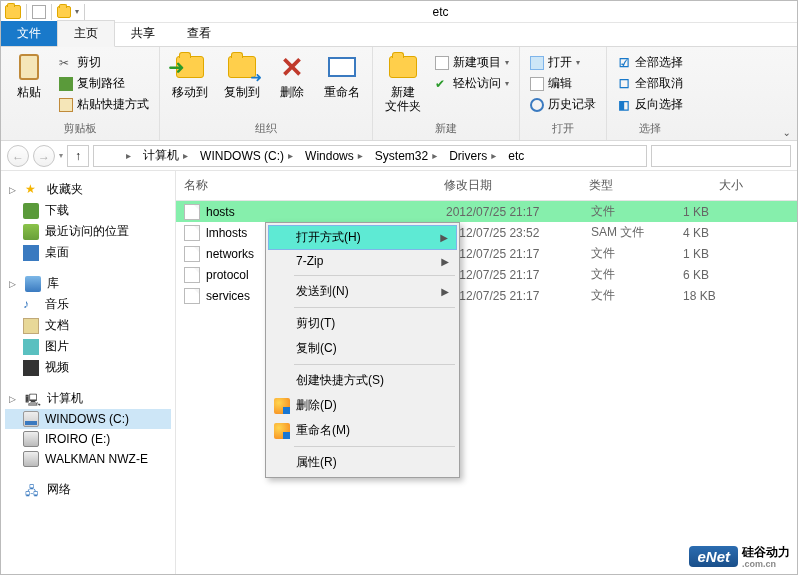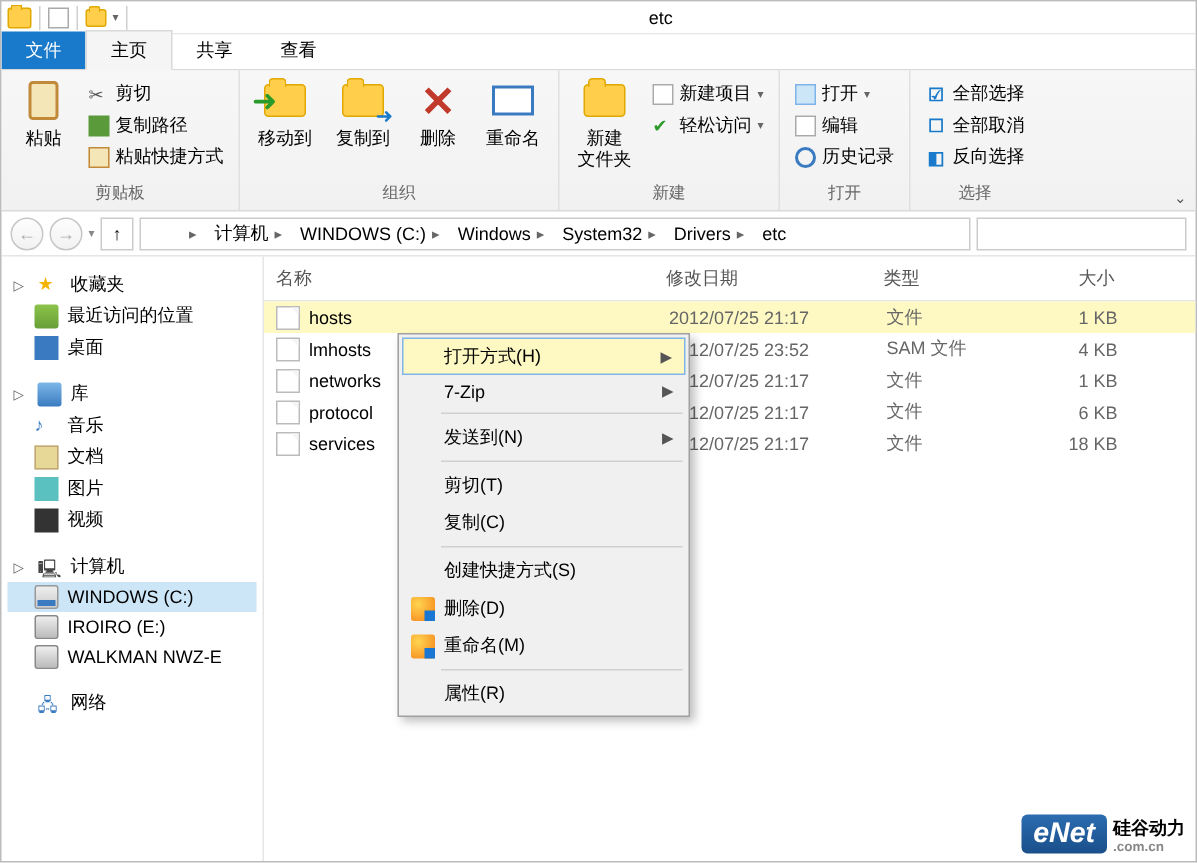--- a/index.html
+++ b/index.html
@@ -75,39 +75,39 @@
 .ico-net{color:#3a7ac0}
 
 .files{flex:1;position:relative}
 .fhead{display:flex;border-bottom:1px solid #e5e5e5;padding:4px 0}
 .fcol{padding:2px 8px;color:#555}
 .c-name{width:260px}
 .c-date{width:145px}
 .c-type{width:100px}
 .c-size{width:70px;text-align:right}
 .frow{display:flex;align-items:center;padding:2px 0;cursor:pointer}
-.frow.selected{background:#fef9c3}
+.frow.selected{background:#86efac}
 .frow .fico{width:16px;height:16px;margin:0 6px 0 8px;border:1px solid #bbb;background:#fff;position:relative}
 .frow .fico::after{content:"";position:absolute;top:0;right:0;border-style:solid;border-width:0 5px 5px 0;border-color:transparent #f5f5f5 transparent transparent}
 .frow .fname{width:232px}
 .frow .fdate{width:145px;padding-left:8px;color:#666}
 .frow .ftype{width:100px;padding-left:8px;color:#666}
-.frow .fsize{width:70px;text-align:right;color:#666;padding-right:8px}
+.frow .fsize{width:70px;text-align:left;color:#666;padding-right:8px}
 
 .ctx{position:absolute;left:265px;top:222px;width:195px;background:#f0f0f0;border:1px solid #a0a0a0;box-shadow:3px 3px 6px rgba(0,0,0,.25);padding:2px;z-index:10}
 .ctx-item{display:flex;align-items:center;padding:4px 20px 4px 28px;cursor:pointer;position:relative}
-.ctx-item.highlight{background:#fef9c3;border:1px solid #7eb4ea;padding:3px 19px 3px 27px}
+.ctx-item.highlight{background:#5eead4;border:1px solid #7eb4ea;padding:3px 19px 3px 27px}
 .ctx-item .sub{position:absolute;right:8px;font-size:10px;color:#555}
 .ctx-item .cico{position:absolute;left:6px;width:16px;height:16px}
 .ctx-sep{height:1px;background:#d0d0d0;margin:3px 2px 3px 26px}
 .shield{background:radial-gradient(circle at 30% 30%,#ffd54f,#f57f17);border-radius:2px;width:14px;height:14px;position:relative}
 .shield::after{content:"";position:absolute;right:0;bottom:0;width:7px;height:7px;background:#1976d2}
 
 .watermark{position:absolute;right:8px;bottom:6px;display:flex;align-items:center;gap:4px}
-.wm-badge{background:linear-gradient(#2b6cb0,#1a4f8a);color:#fff;padding:2px 8px;border-radius:4px;font-weight:bold;font-style:italic;font-size:19px}
+.wm-badge{background:linear-gradient(#2b6cb0,#1a4f8a);color:#fff;padding:2px 8px;border-radius:4px;font-weight:bold;font-style:italic;font-size:15px}
 .wm-text{font-size:12px;font-weight:bold;color:#1a4f8a}
 .wm-text .sub{font-size:9px;color:#888;display:block;margin-top:-2px}
 .ribbon-expand{position:absolute;right:6px;bottom:2px;font-size:10px;color:#555}
 </style>
 </head>
 <body>
 
 <div class="titlebar">
   <div class="qat">
     <span class="folder-ico"></span>
@@ -295,20 +295,24 @@
 <div class="content">
 
   <div class="nav">
     <div class="nav-group">
       <div class="nav-item head">
           <span class="tri">▷</span>
           <span class="ni-ico ico-star">★</span>
           <span>收藏夹</span>
         </div>
       <div class="nav-item">
+          <span class="ni-ico ico-dl"></span>
+          <span>下载</span>
+        </div>
+      <div class="nav-item">
           <span class="ni-ico ico-recent"></span>
           <span>最近访问的位置</span>
         </div>
       <div class="nav-item">
           <span class="ni-ico ico-desktop"></span>
           <span>桌面</span>
         </div>
     </div>
     <div class="nav-group">
       <div class="nav-item head">

